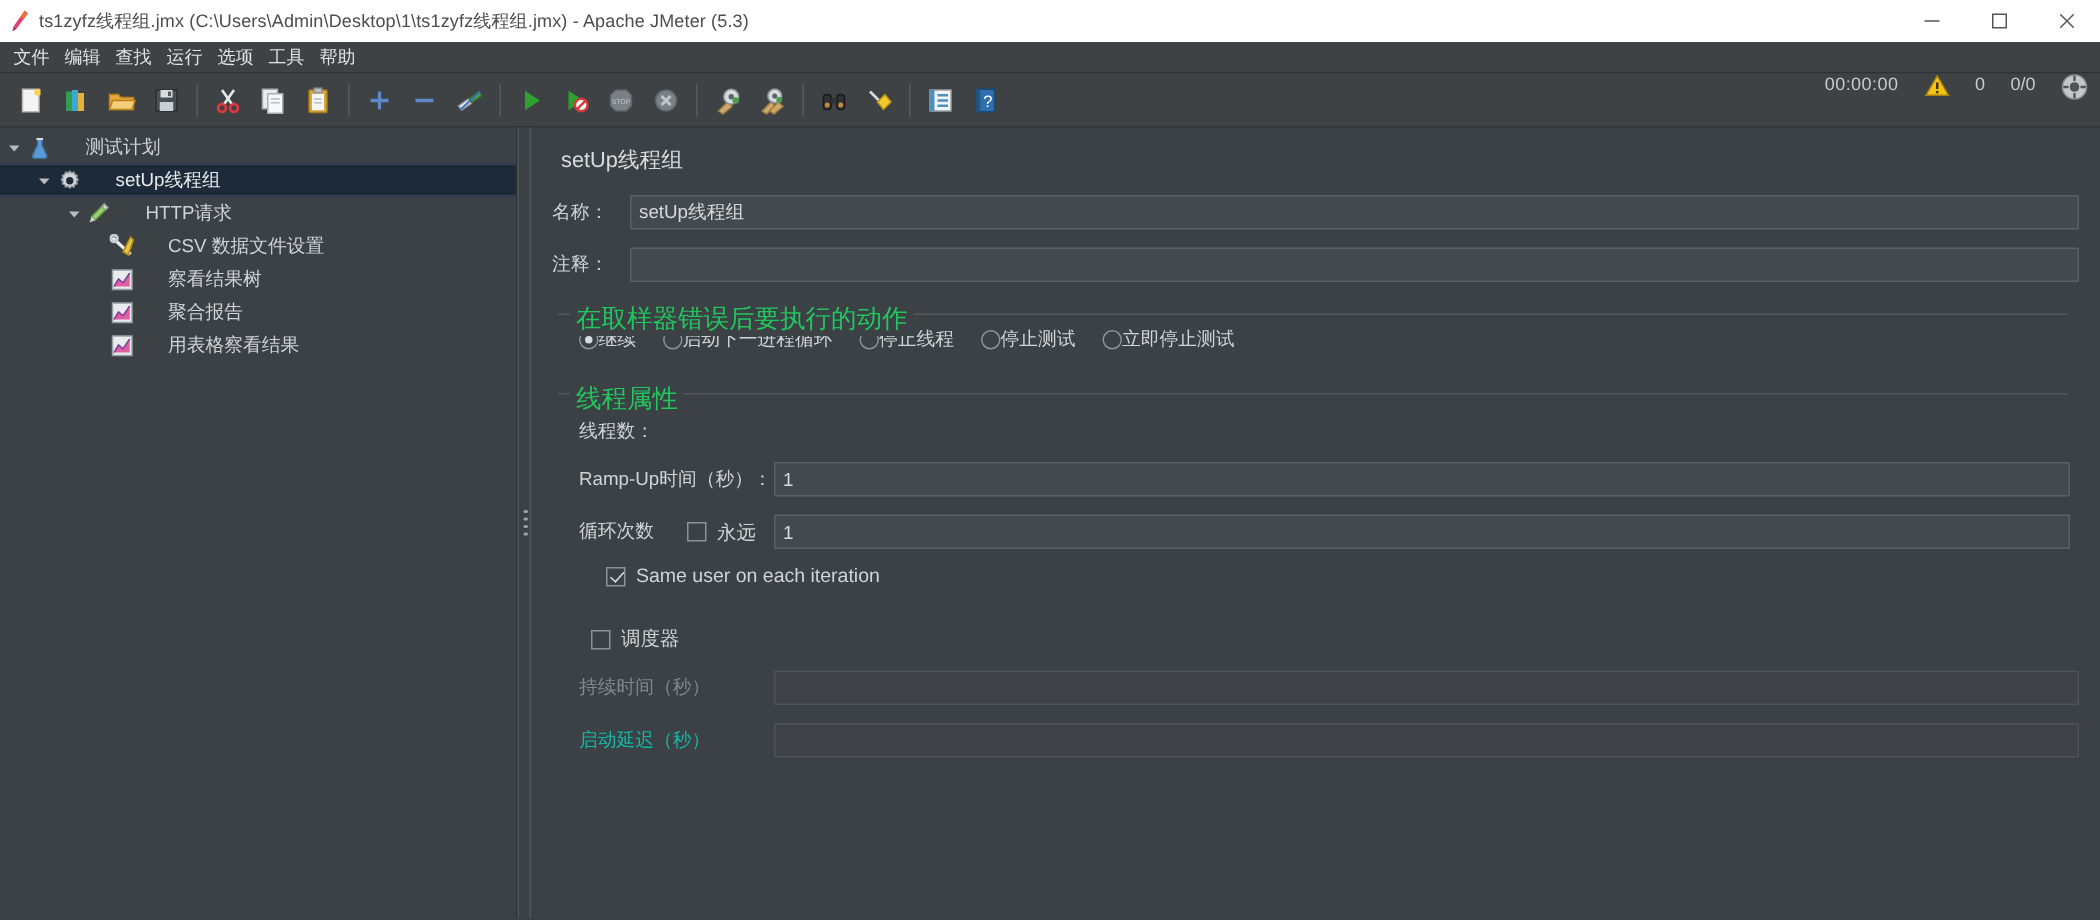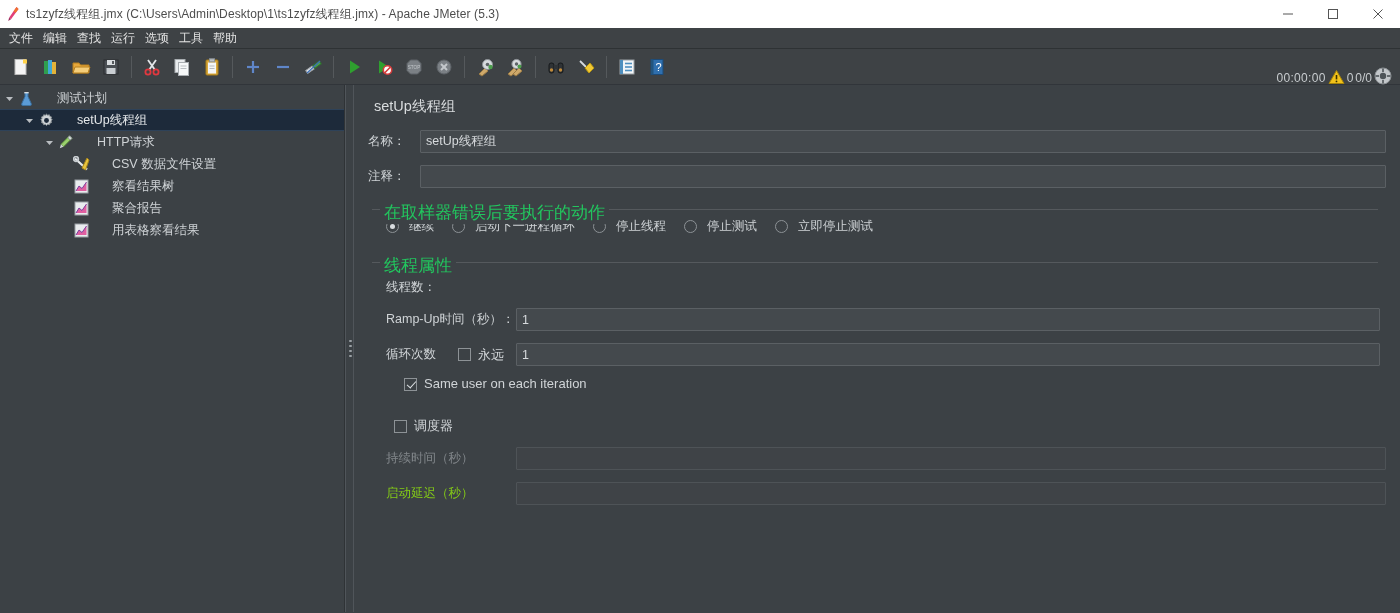--- a/index.html
+++ b/index.html
@@ -65,21 +65,21 @@
     flex: 0 0 auto;
   }
   .tb-sep {
     width: 1px; height: 22px;
     background: #55595c;
     margin: 0 5px;
     flex: 0 0 auto;
   }
   #tb-right {
     position: absolute; right: 8px; top: 0;
-    height: 36px; display: flex; align-items: flex-end; gap: 2px;
+    height: 36px; display: flex; align-items: flex-start; gap: 17px;
   }
   #tb-timer { font-size: 12px; color: #c8cccf; letter-spacing: .3px;}
   .tb-count { font-size: 12px; color: #c8cccf; }
 
   
   #body {
     display: flex;
     height: calc(613px - 28px - 21px - 37px);
     width: 100%;
   }
@@ -199,21 +199,21 @@
     width: 13px; height: 13px; border-radius: 50%;
     border: 1px solid #8d9296;
     background: #3c4145;
     display: flex; align-items: center; justify-content: center;
     flex: 0 0 auto;
   }
   .radio-mark.checked::after {
     content: ""; width: 5px; height: 5px; border-radius: 50%;
     background: #d8dcdf;
   }
-  .radio-label { font-size: 12.5px; color: #d0d4d7; margin-left: 10px; white-space: nowrap; }
+  .radio-label { font-size: 12.5px; color: #d0d4d7; margin-left: 0; white-space: nowrap; }
 
   
   .cbx {
     width: 13px; height: 13px;
     border: 1px solid #8d9296;
     background: #3c4145;
     display: flex; align-items: center; justify-content: center;
     flex: 0 0 auto;
     position: relative;
   }
@@ -645,19 +645,19 @@
         <span class="cbx"></span>
         <span class="cbx-label">调度器</span>
       </label>
 
       <div class="field-row" style="margin:0 0 12px 8px;">
         <span class="field-label" style="width:130px;color:#82878b;">持续时间（秒）</span>
         <input class="txtinput disabled" type="text" disabled="" style="flex: 1 1 auto;" value="">
       </div>
 
       <div class="field-row" style="margin:0 0 12px 8px;">
-        <span class="field-label" style="width:130px;color:#84cc16;">启动延迟（秒）</span>
+        <span class="field-label" style="width:130px;color:#14b8a6;">启动延迟（秒）</span>
         <input class="txtinput disabled" type="text" disabled="" style="flex: 1 1 auto;" value="">
       </div>
     </div>
 
   </div>
 </div>
 
 </body></html>

